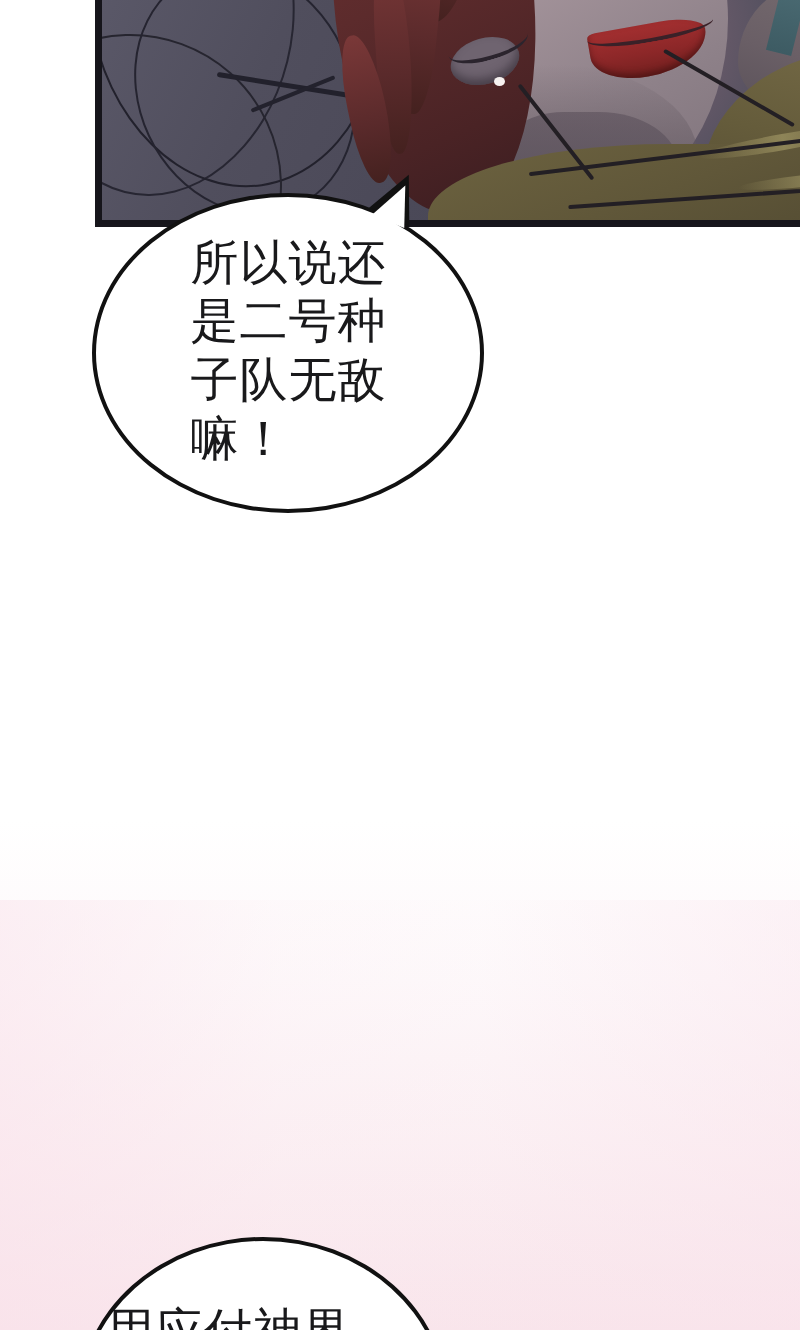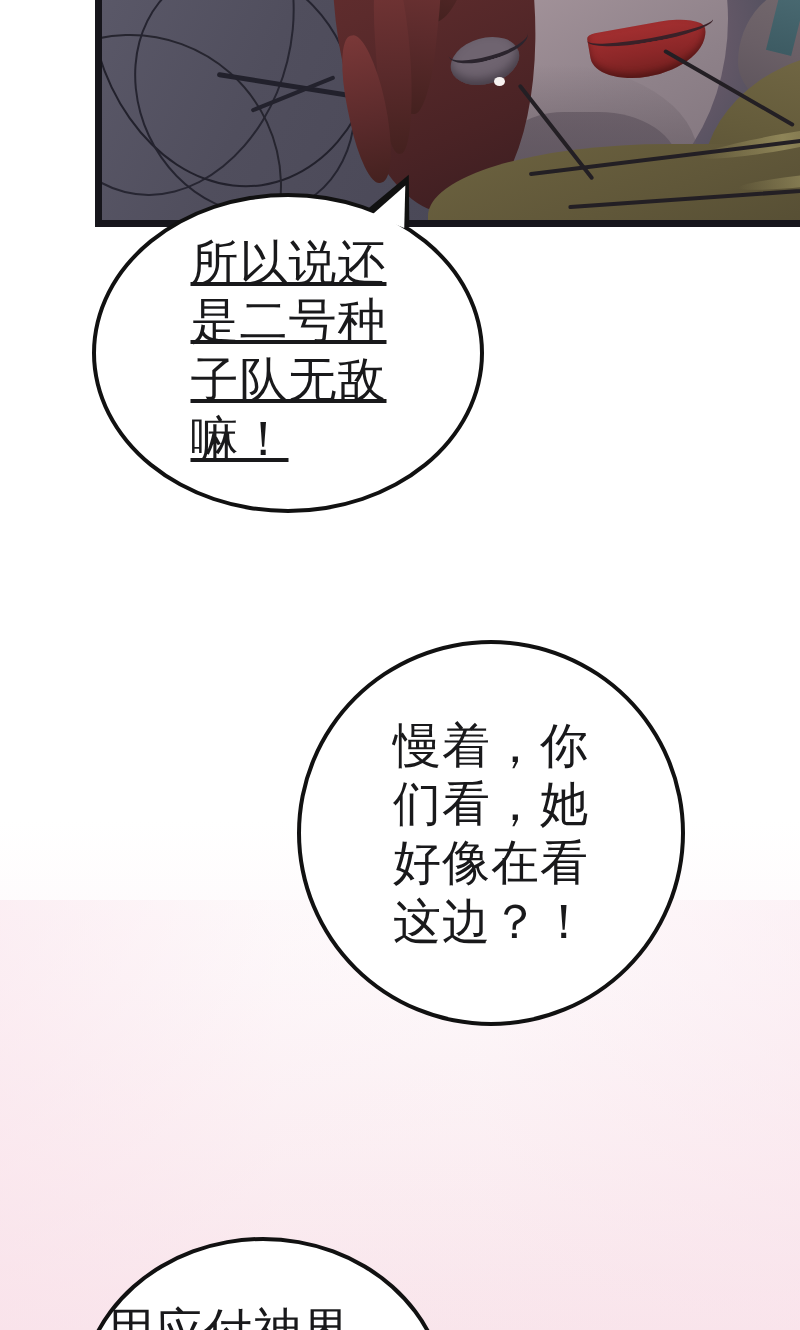--- a/index.html
+++ b/index.html
@@ -286,21 +286,20 @@
     left: 92px;
     top: 193px;
     width: 392px;
     height: 320px;
     z-index: 5;
   }
   #bubble-1 .bubble-text {
     width: 200px;
     margin-left: 5px;
     margin-top: -6px;
-    text-decoration: underline;
   }
 
   
   .tail-1 {
     position: absolute;
     left: 374px;
     top: 172px;
     width: 0; height: 0;
     border-left: 26px solid transparent;
     border-right: 20px solid transparent;
@@ -406,24 +405,18 @@
 
   <div class="tail-1"></div>
   <div class="tail-1-fill"></div>
   <div class="bubble" id="bubble-1">
     <div class="bubble-text">所以说还
 是二号种
 子队无敌
 嘛！</div>
   </div>
 
-  <div class="bubble" id="bubble-2">
-    <div class="bubble-text">慢着，你
-们看，她
-好像在看
-这边？！</div>
-  </div>
 
   <div class="bubble" id="bubble-3">
     <div class="bubble-text">用应付神界</div>
   </div>
 
 </div>
 
 </body></html>

